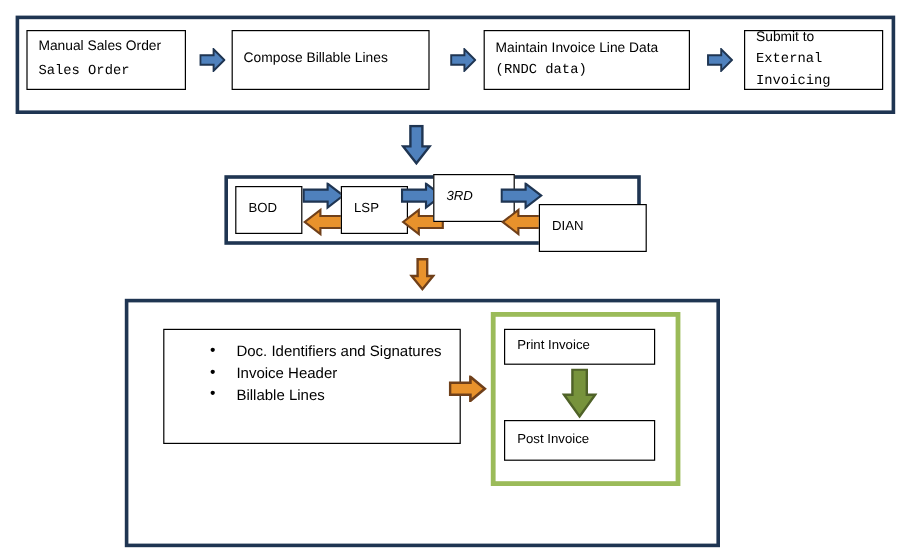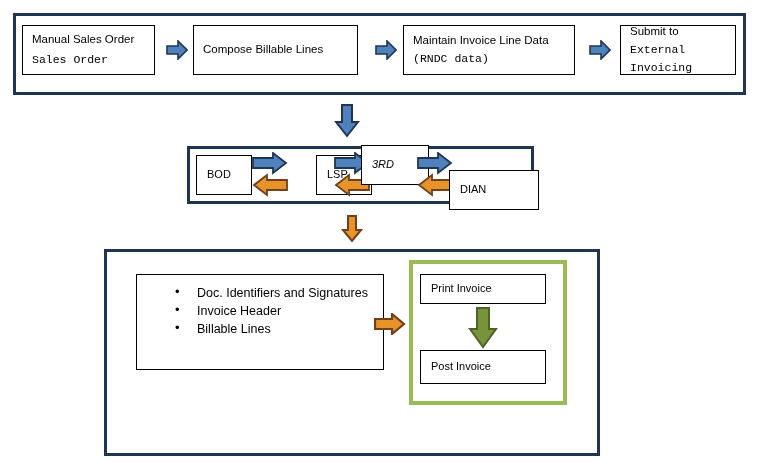--- a/index.html
+++ b/index.html
@@ -53,21 +53,21 @@
   #box-compose       { left: 193px; top: 25px;  width: 165px; height: 50px; }
   #box-maintain      { left: 403px; top: 25px;  width: 172px; height: 50px; }
   #box-submit        { left: 620px; top: 25px;  width: 116px; height: 50px; }
 
   #box-sales-order .txt .l1 { display:block; margin-bottom: 2px; }
 
   
   #mid-container { left: 187px; top: 146px; width: 347px; height: 58px; }
 
   #box-bod  { left: 196px; top: 155px; width: 56px; height: 40px; }
-  #box-lsp  { left: 284px; top: 155px; width: 56px; height: 40px; margin-left: 32px; }
+  #box-lsp  { left: 284px; top: 155px; width: 56px; height: 40px; }
   #box-3rd  { left: 361px; top: 145px; width: 68px; height: 40px; font-style: italic; }
   #box-dian { left: 449px; top: 170px; width: 90px; height: 40px; }
 
   
   #bottom-container { left: 104px; top: 249px; width: 496px; height: 207px; }
 
   #box-bullets {
     position: absolute;
     left: 136px; top: 274px; width: 248px; height: 96px;
     border: 1px solid #000000;

